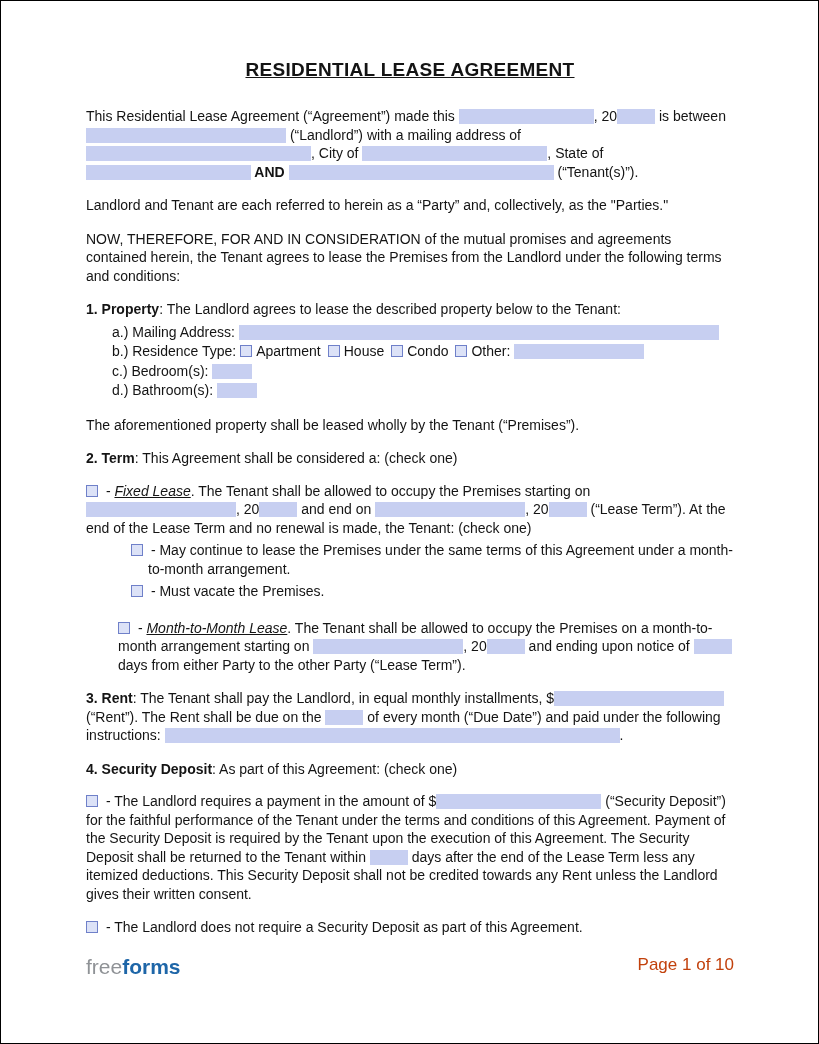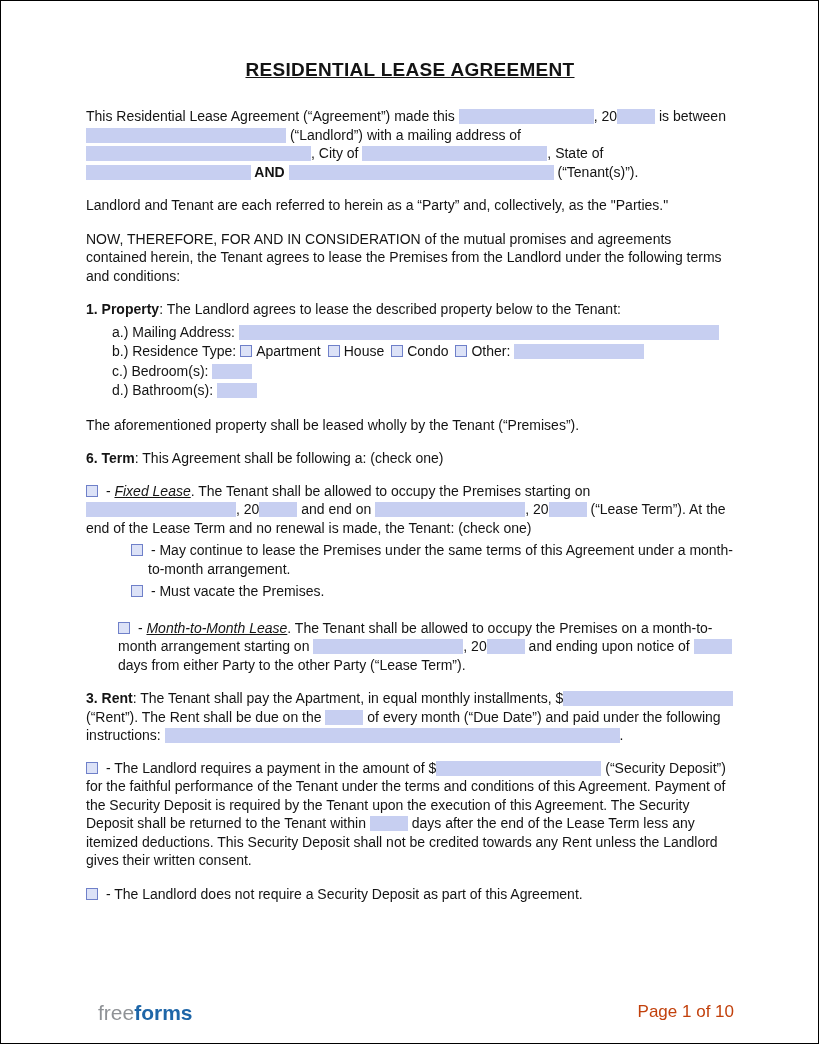--- a/index.html
+++ b/index.html
@@ -15,21 +15,21 @@
   .prop-list{margin-top:4px;}
   .sub{line-height:18.5px;margin:4px 0 0 45px;padding-left:17px;text-indent:-17px;}
   .b{font-weight:bold;}
   .lease{font-style:italic;text-decoration:underline;}
   .blank{display:inline-block;height:15px;background:#c7cff1;vertical-align:-3px;}
   .w38{width:38px;}.w40{width:40px;}.w130{width:130px;}.w135{width:135px;}.w150{width:150px;}
   .w165{width:165px;}.w170{width:170px;}.w185{width:185px;}.w200{width:200px;}.w225{width:225px;}
   .w265{width:265px;}.w455{width:455px;}.w480{width:480px;}
   .cb{display:inline-block;width:12px;height:12px;background:#dce2f7;border:1px solid #6f80c9;vertical-align:-1px;margin-right:4px;box-sizing:border-box;}
   .cb.ml{margin-left:7px;}
-  .footer{position:absolute;left:85px;right:84px;top:1000px;display:flex;justify-content:space-between;align-items:center;margin-left:12px;}
+  .footer{position:absolute;left:85px;right:84px;top:954px;display:flex;justify-content:space-between;align-items:flex-start;}
   .brand{font-size:21px;}
   .brand .free{color:#8f9296;font-weight:400;}
   .brand .forms{color:#1e66a8;font-weight:700;}
   .pagenum{font-size:17px;color:#c2410c;padding-bottom:3px;}
 </style>
 </head>
 <body>
 
 <div class="page">
   <div class="content">
@@ -46,31 +46,32 @@
 
     <div class="prop-list">
       <p class="item"><span>a.) Mailing Address: </span><span class="blank w480"></span></p>
       <p class="item"><span>b.) Residence Type: </span><span class="cb"></span><span>Apartment</span><span class="cb ml"></span><span>House</span><span class="cb ml"></span><span>Condo</span><span class="cb ml"></span><span>Other: </span><span class="blank w130"></span></p>
       <p class="item"><span>c.) Bedroom(s): </span><span class="blank w40"></span></p>
       <p class="item"><span>d.) Bathroom(s): </span><span class="blank w40"></span></p>
     </div>
 
     <p class="para">The aforementioned property shall be leased wholly by the Tenant (“Premises”).</p>
 
-    <p class="para"><span class="b">6. Term</span><span>: This Agreement shall be following a: (check one)</span></p>
+    <p class="para"><span class="b">2. Term</span><span>: This Agreement shall be considered a: (check one)</span></p>
 
     <p class="para mt14"><span class="cb"></span><span> - </span><span class="lease">Fixed Lease</span><span>. The Tenant shall be allowed to occupy the Premises starting on </span><span class="blank w150"></span><span>, 20</span><span class="blank w38"></span><span> and end on </span><span class="blank w150"></span><span>, 20</span><span class="blank w38"></span><span> (“Lease Term”). At the end of the Lease Term and no renewal is made, the Tenant: (check one)</span></p>
 
     <p class="sub"><span class="cb"></span><span> - May continue to lease the Premises under the same terms of this Agreement under a month-to-month arrangement.</span></p>
     <p class="sub"><span class="cb"></span><span> - Must vacate the Premises.</span></p>
 
     <p class="para mt18"><span class="cb"></span><span> - </span><span class="lease">Month-to-Month Lease</span><span>. The Tenant shall be allowed to occupy the Premises on a month-to-month arrangement starting on </span><span class="blank w150"></span><span>, 20</span><span class="blank w38"></span><span> and ending upon notice of </span><span class="blank w38"></span><span> days from either Party to the other Party (“Lease Term”).</span></p>
 
-    <p class="para"><span class="b">3. Rent</span><span>: The Tenant shall pay the Apartment, in equal monthly installments, $</span><span class="blank w170"></span><span> (“Rent”). The Rent shall be due on the </span><span class="blank w38"></span><span> of every month (“Due Date”) and paid under the following instructions: </span><span class="blank w455"></span><span>.</span></p>
+    <p class="para"><span class="b">3. Rent</span><span>: The Tenant shall pay the Landlord, in equal monthly installments, $</span><span class="blank w170"></span><span> (“Rent”). The Rent shall be due on the </span><span class="blank w38"></span><span> of every month (“Due Date”) and paid under the following instructions: </span><span class="blank w455"></span><span>.</span></p>
 
+    <p class="para"><span class="b">4. Security Deposit</span><span>: As part of this Agreement: (check one)</span></p>
 
     <p class="para mt14"><span class="cb"></span><span> - The Landlord requires a payment in the amount of $</span><span class="blank w165"></span><span> (“Security Deposit”) for the faithful performance of the Tenant under the terms and conditions of this Agreement. Payment of the Security Deposit is required by the Tenant upon the execution of this Agreement. The Security Deposit shall be returned to the Tenant within </span><span class="blank w38"></span><span> days after the end of the Lease Term less any itemized deductions. This Security Deposit shall not be credited towards any Rent unless the Landlord gives their written consent.</span></p>
 
     <p class="para"><span class="cb"></span><span> - The Landlord does not require a Security Deposit as part of this Agreement.</span></p>
 
   </div>
 
   <div class="footer">
     <div class="brand"><span class="free">free</span><span class="forms">forms</span></div>
     <div class="pagenum">Page 1 of 10</div>

